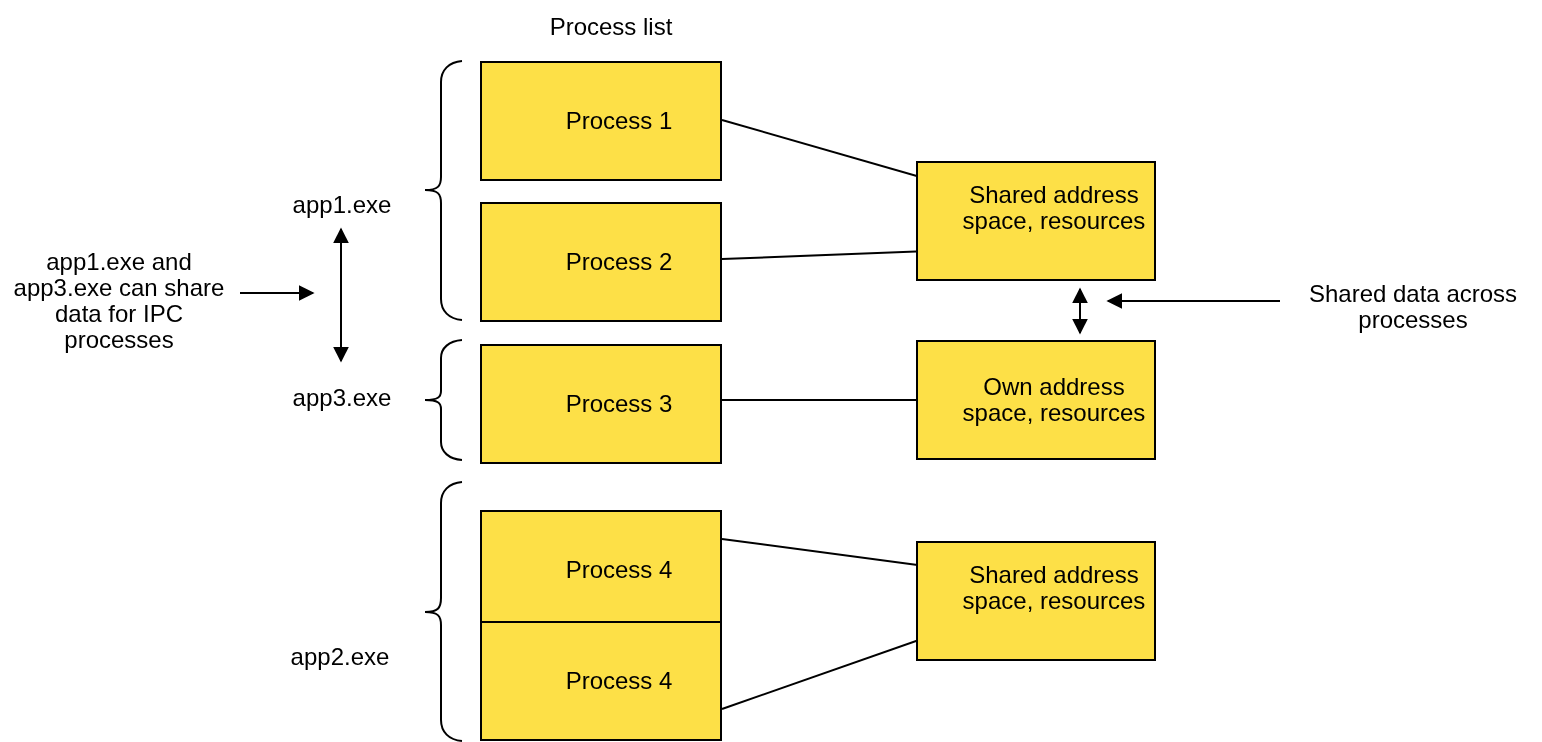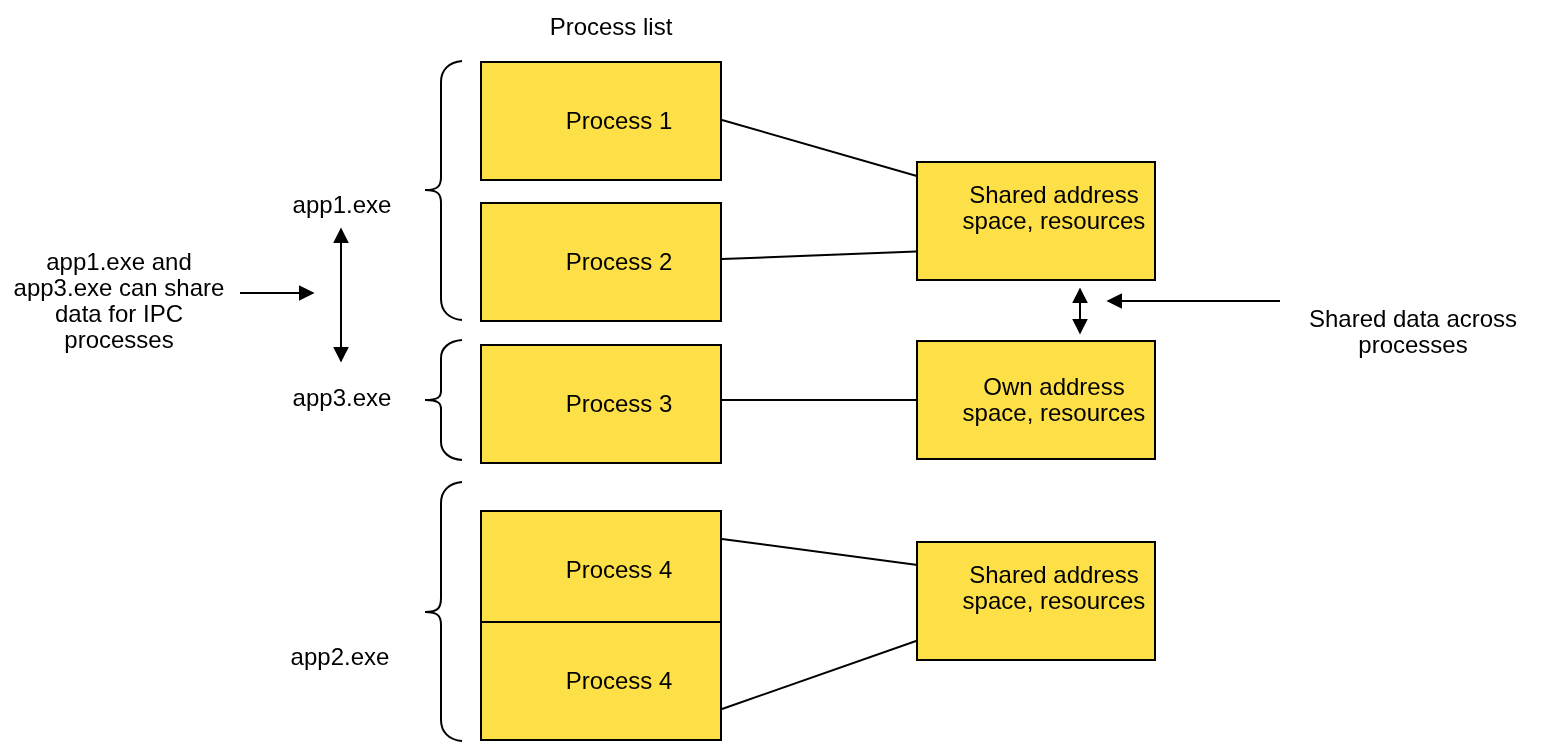--- a/index.html
+++ b/index.html
@@ -92,16 +92,16 @@
 space, resources</span>
   </div>
   <div class="box abox" style="top:541px;">
     <span class="raised">Shared address
 space, resources</span>
   </div>
 
   <div class="label" style="left:0px; top:249px; width:238px;">app1.exe and
 app3.exe can share
 data for IPC processes</div>
-  <div class="label" style="left:1293px; top:281px; width:240px;margin-top:25px;">Shared data across
+  <div class="label" style="left:1293px; top:281px; width:240px;">Shared data across
 processes</div>
 
 </div>
 
 </body></html>

